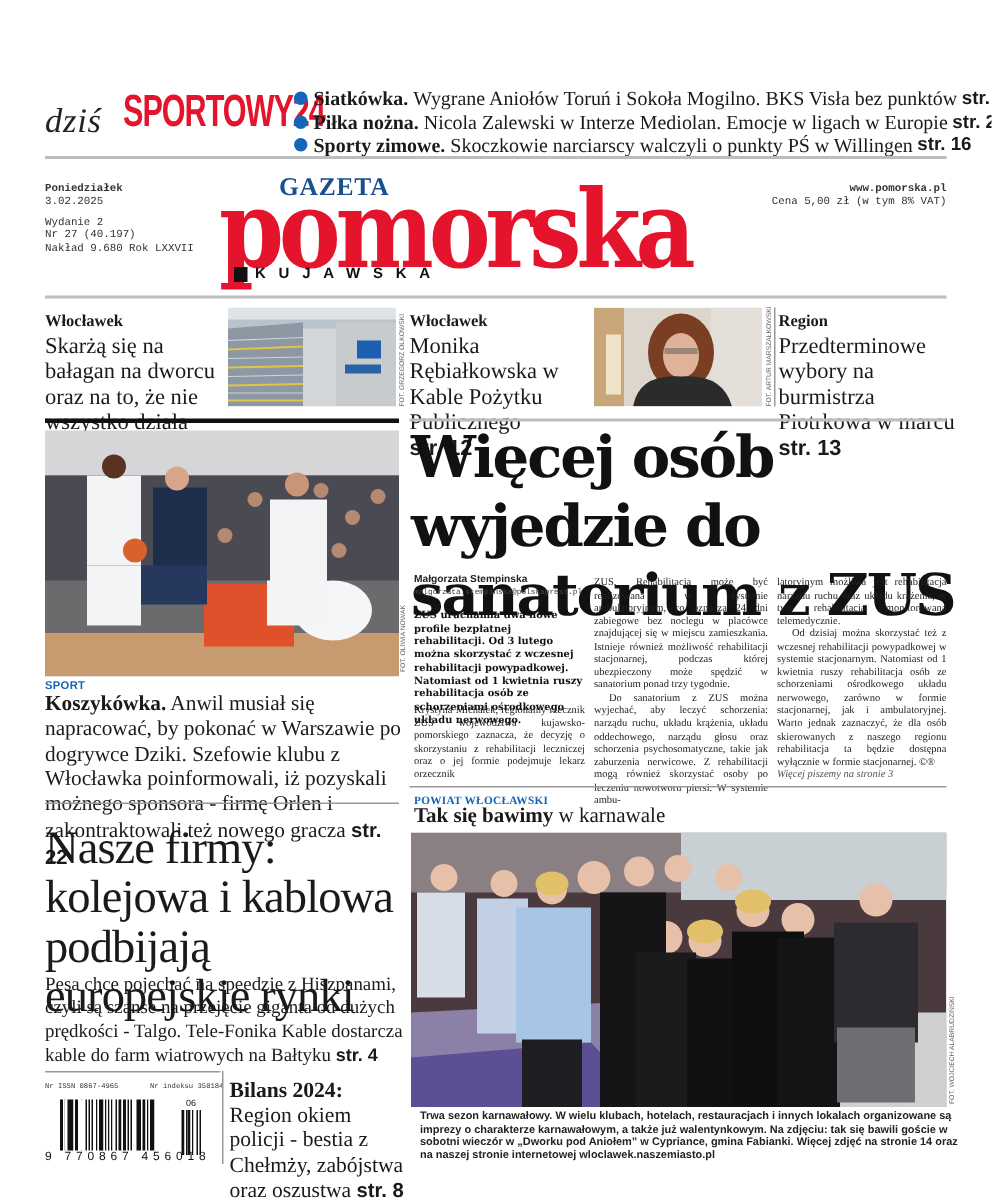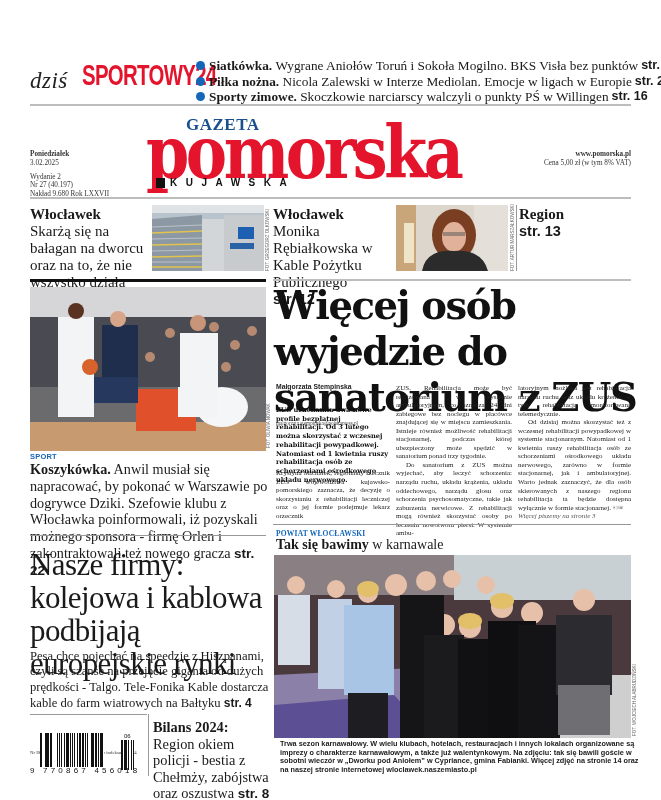--- a/index.html
+++ b/index.html
@@ -1,20 +1,20 @@
 <!DOCTYPE html>
 <html><head>
 <meta charset="utf-8">
 <style>
   * { box-sizing: border-box; margin: 0; padding: 0; }
   html, body { width: 661px; height: 800px; background: #fff; overflow: hidden; }
   body { position: relative; font-family: "Liberation Serif", "DejaVu Serif", serif; color: #1a1a1a; }
 
   .abs { position: absolute; }
-  .sans { font-family: Liberation Serif, serif; margin-top: 28px; }
+  .sans { font-family: Liberation Mono, monospace; }
   .hr { position: absolute; height: 2px; background: #bdbdbd; }
 
   
   .dzis { left: 30px; top: 68px; font-style: italic; font-size: 23px; color: #222; letter-spacing: 0.5px; }
   .sportowy { left: 82px; top: 58px; font-family: "Liberation Sans", sans-serif; font-weight: bold; font-size: 30px; color: #e3142c; letter-spacing: -1px; transform: scaleX(0.68); transform-origin: left top; line-height: 34px; }
   .teasers { left: 196px; top: 58px; width: 440px; font-size: 13.3px; line-height: 15.5px; }
   .teaser { white-space: nowrap; display: flex; align-items: center; }
   .dot { width: 9px; height: 9px; border-radius: 50%; background: #1466b8; margin-right: 4px; flex: none; }
   .teaser b.t { font-weight: bold; }
   .str { font-family: "Liberation Sans", sans-serif; font-weight: bold; font-size: 12.5px; margin-left: 3px; }
@@ -22,21 +22,21 @@
   
   .meta-left { left: 30px; top: 122px; font-size: 7.2px; line-height: 8.8px; color: #333; }
   .meta-left .b { font-weight: bold; }
   .meta-right { right: 30px; top: 122px; font-size: 7.2px; line-height: 8.8px; color: #333; text-align: right; }
   .gazeta { left: 186px; top: 115px; font-family: "Liberation Serif", serif; font-weight: bold; font-size: 17px; color: #1a4f8f; letter-spacing: 0.5px; }
   .pomorska { left: 146px; top: 117px; font-family: "DejaVu Serif", serif; font-weight: bold; font-size: 72px; color: #e3142c; letter-spacing: -4px; line-height: 72px; transform: scaleX(0.86); transform-origin: left top; }
   .kujawska { left: 170px; top: 177px; font-family: "Liberation Sans", sans-serif; font-weight: bold; font-size: 10px; letter-spacing: 8.5px; color: #111; }
   .kujawska-bar { left: 156px; top: 178px; width: 9px; height: 10px; background: #111; }
 
   
-  .box-title { font-weight: bold; font-size: 15px; line-height: 17px; }
+  .box-title { font-weight: bold; font-size: 11px; line-height: 17px; }
   .box-text { font-size: 15px; line-height: 17px; }
   .box-str { font-family: "Liberation Sans", sans-serif; font-weight: bold; font-size: 14.5px; line-height: 17px; }
 
   .photo { position: absolute; overflow: hidden; }
   .credit { position: absolute; font-family: "Liberation Sans", sans-serif; font-size: 4.5px; color: #666; writing-mode: vertical-rl; transform: rotate(180deg); white-space: nowrap; }
 
   
   .headline { left: 274px; top: 283px; width: 380px; font-family: "DejaVu Serif", serif; font-weight: bold; font-size: 38.5px; line-height: 46px; letter-spacing: -1.4px; color: #111; }
 
   .byline { left: 276px; top: 383px; font-family: "Liberation Sans", sans-serif; font-weight: bold; font-size: 6.8px; color: #222; }
@@ -155,20 +155,21 @@
     <ellipse cx="58" cy="32" rx="12" ry="15" fill="#e1b29a"></ellipse>
     <rect x="47" y="27" width="22" height="4" fill="#555" opacity="0.5"></rect>
     <path d="M26,66 Q30,44 58,46 Q86,44 92,66 Z" fill="#2b2b2b"></path>
   </svg>
 </div>
 <div class="credit" style="left:510px; top:207px; height:64px;">FOT. ARTUR MARSZAŁKOWSKI</div>
 <div class="abs" style="left:516px; top:205px; width:1px; height:66px; background:#999;"></div>
 
 <div class="abs" style="left:519px; top:206px; width:120px;">
   <div class="box-title">Region</div>
+  <div class="box-text">Przedterminowe wybory na burmistrza Piotrkowa w marcu</div>
   <div class="box-str">str. 13</div>
 </div>
 
 <div class="abs" style="left:30px; top:279px; width:236px; height:3px; background:#111;"></div>
 <div class="hr" style="left:273px; top:279px; width:358px;"></div>
 
 <div class="photo" style="left:30px; top:287px; width:236px; height:164px;">
   <svg width="236" height="164" viewBox="0 0 236 164">
     <rect width="236" height="164" fill="#6b6a6d"></rect>
     <rect x="0" y="0" width="236" height="30" fill="#d6d6d8"></rect>

